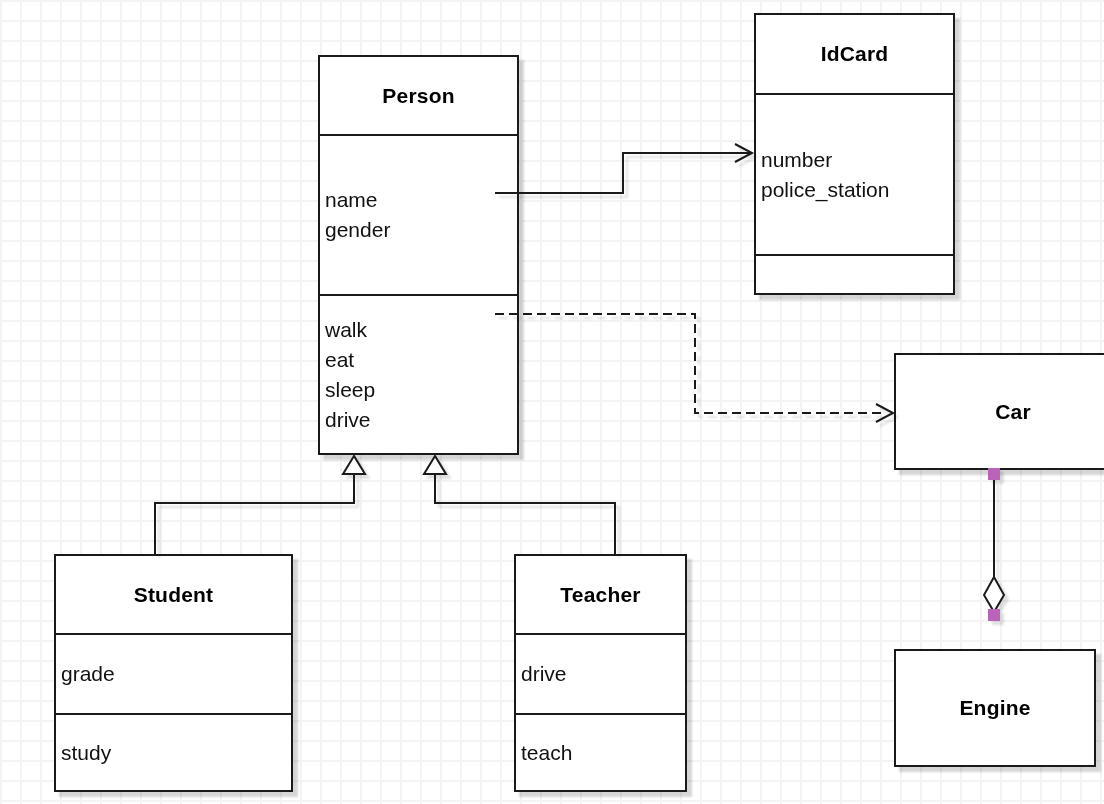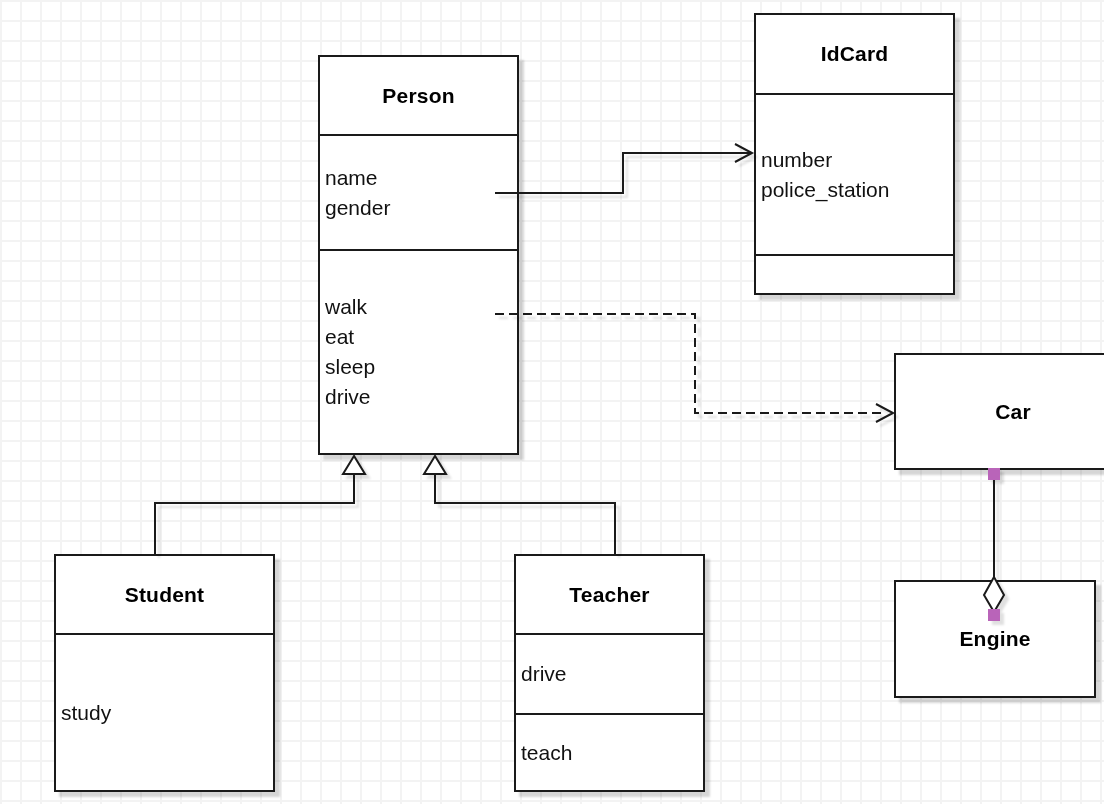--- a/index.html
+++ b/index.html
@@ -56,21 +56,21 @@
   .handle { fill: var(--handle, #b964b9); }
   .shadowed { filter: drop-shadow(4px 4px 1px rgba(0,0,0,0.12)); }
 </style>
 </head>
 <body>
 
 <div id="canvas">
 
   <div class="uml-class" style="left:294px; top:55px; width:201px; height:400px;margin-left:24px;">
     <div class="sec title-sec" style="height:77px">Person</div>
-    <div class="sec members" style="height:115px">
+    <div class="sec members" style="height:160px">
       <div class="member">name</div>
       <div class="member">gender</div>
     </div>
     <div class="sec members grow">
       <div class="member">walk</div>
       <div class="member">eat</div>
       <div class="member">sleep</div>
       <div class="member">drive</div>
     </div>
   </div>
@@ -81,32 +81,35 @@
       <div class="member">number</div>
       <div class="member">police_station</div>
     </div>
     <div class="sec members grow"></div>
   </div>
 
   <div class="uml-class" style="left:894px; top:353px; width:238px; height:117px;">
     <div class="sec title-sec grow">Car</div>
   </div>
 
-  <div class="uml-class" style="left:894px; top:580px; width:202px; height:118px;">
+  <div class="uml-class" style="left:894px; top:649px; width:202px; height:118px;">
     <div class="sec title-sec grow">Engine</div>
   </div>
 
-  <div class="uml-class" style="left:54px; top:554px; width:221px; height:238px;">
+  <div class="uml-class" style="left:54px; top:554px; width:239px; height:238px;">
     <div class="sec title-sec" style="height:77px">Student</div>
+    <div class="sec members" style="height:80px">
+      <div class="member">grade</div>
+    </div>
     <div class="sec members grow">
       <div class="member">study</div>
     </div>
   </div>
 
-  <div class="uml-class" style="left:514px; top:554px; width:191px; height:238px;">
+  <div class="uml-class" style="left:514px; top:554px; width:173px; height:238px;">
     <div class="sec title-sec" style="height:77px">Teacher</div>
     <div class="sec members" style="height:80px">
       <div class="member">drive</div>
     </div>
     <div class="sec members grow">
       <div class="member">teach</div>
     </div>
   </div>
 
   <svg id="connector-layer" width="1104" height="804" viewBox="0 0 1104 804">

